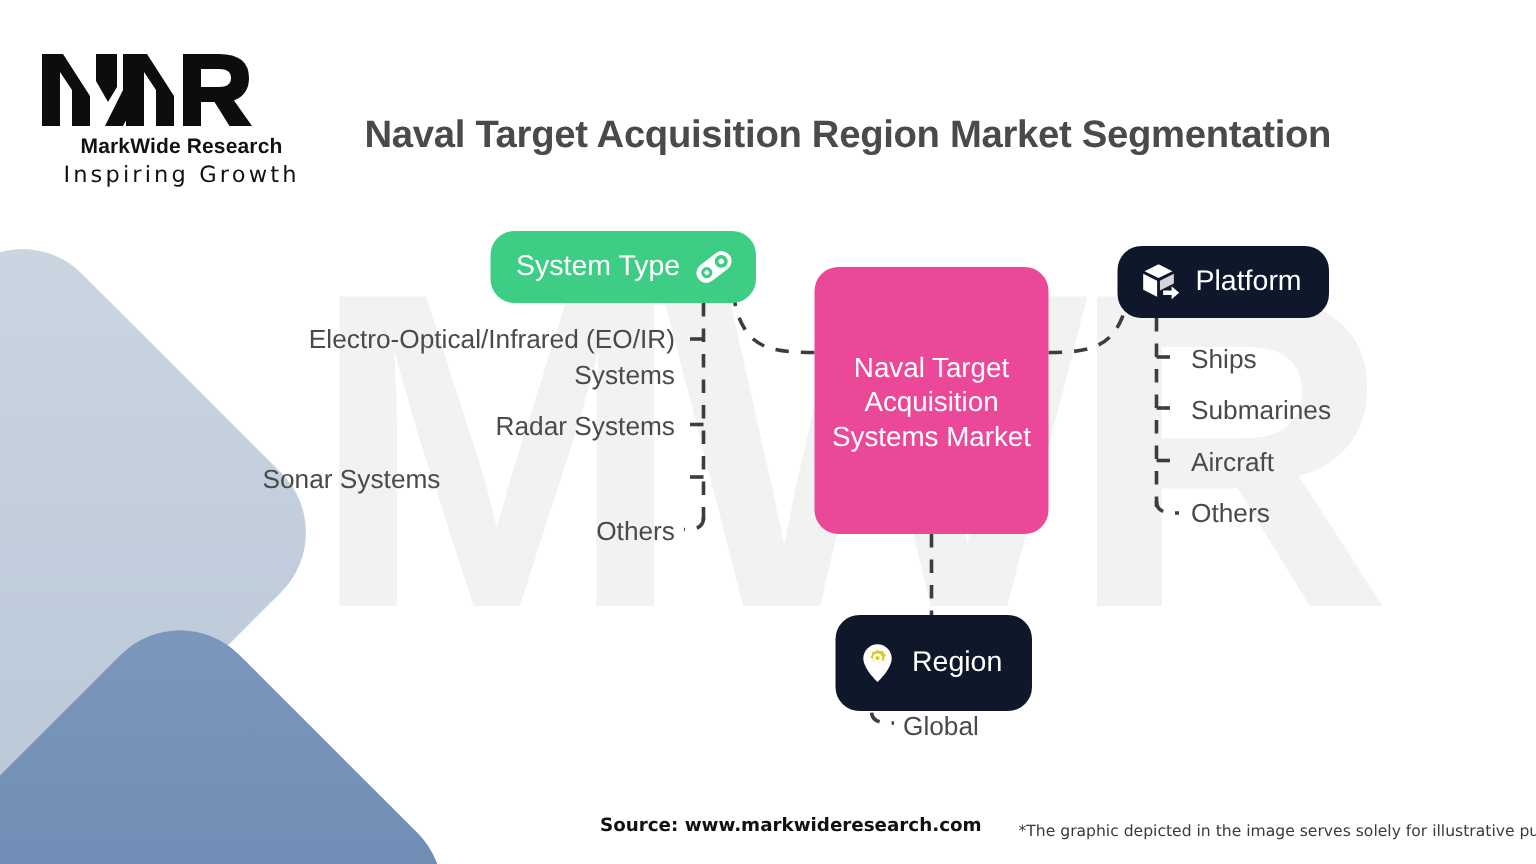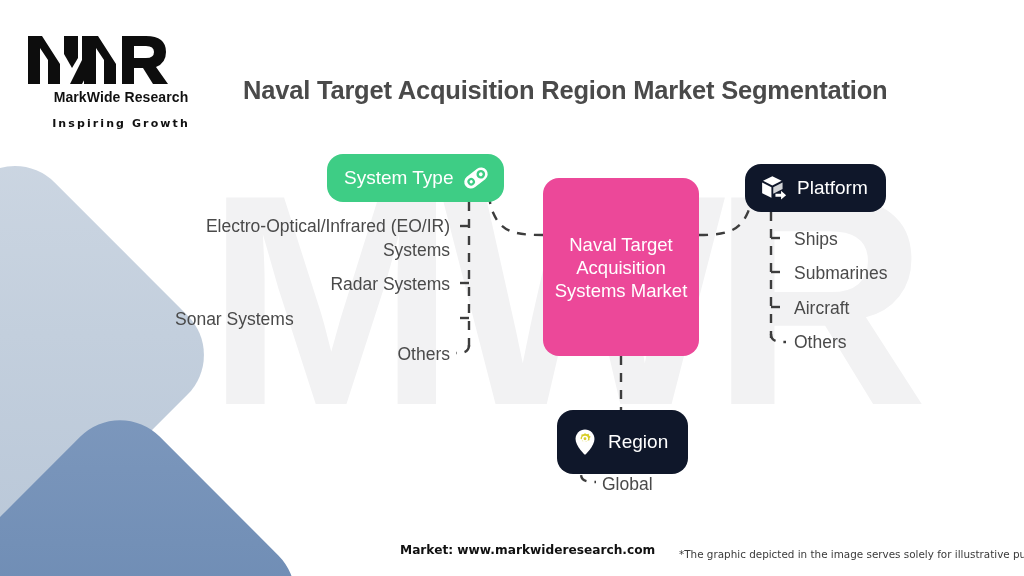--- a/index.html
+++ b/index.html
@@ -73,24 +73,24 @@
   .logo-name {
     font-family: Liberation Sans, sans-serif;
     font-weight: 700;
     font-size: 14px;
     letter-spacing: 0.1px;
     margin-top: 1px;
     white-space: nowrap;
   }
   .logo-tag {
     font-family: "DejaVu Sans", sans-serif;
-    font-weight: 700;
-    font-size: 11px;
+    font-weight: 400;
+    font-size: 15px;
     letter-spacing: 2.1px;
-    margin-top: 12px;
+    margin-top: 2px;
     white-space: nowrap;
   }
 
   
   .title {
     position: absolute;
     left: 243px;
     top: 76px;
     font-size: 25.5px;
     font-weight: 700;
@@ -316,16 +316,16 @@
   <div class="leaf l-sonar">Sonar Systems</div>
   <div class="leaf l-other">Others</div>
 
   <div class="leaf r-ships">Ships</div>
   <div class="leaf r-subs">Submarines</div>
   <div class="leaf r-air">Aircraft</div>
   <div class="leaf r-oth">Others</div>
 
   <div class="leaf r-global">Global</div>
 
-  <div class="src">Market: www.markwideresearch.com</div>
+  <div class="src">Source: www.markwideresearch.com</div>
   <div class="disc">*The graphic depicted in the image serves solely for illustrative purposes</div>
 
 </div>
 
 </body></html>

